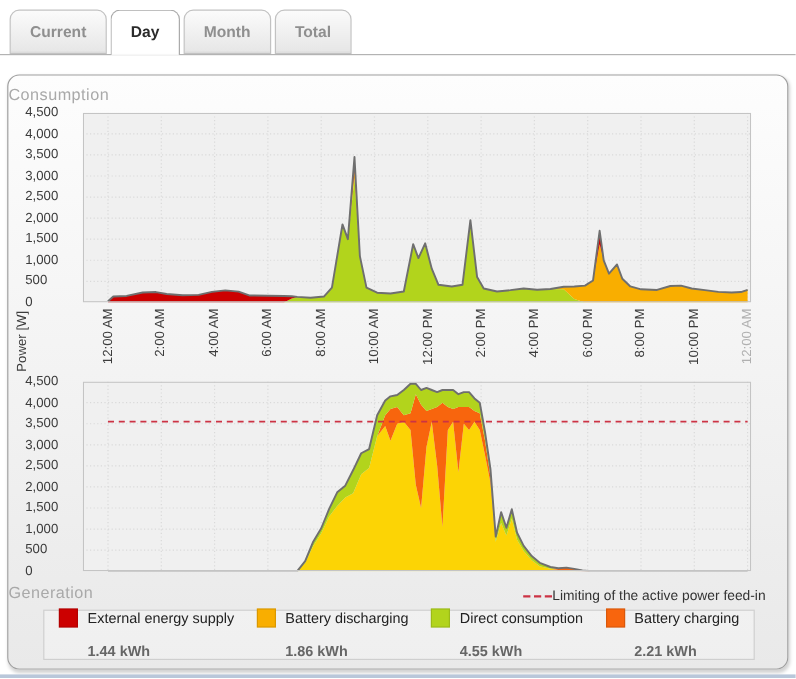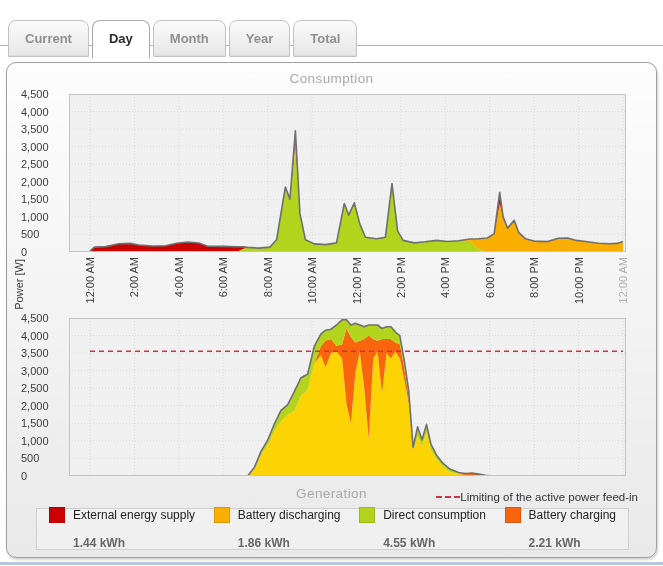--- a/index.html
+++ b/index.html
@@ -4,41 +4,41 @@
 <style>
   html,body{margin:0;padding:0;}
   body{
     width:663px;height:566px;position:relative;overflow:hidden;
     background:#ffffff;
     font-family:"Liberation Sans","DejaVu Sans",sans-serif;
     -webkit-font-smoothing:antialiased;
   }
   
   .tabbar-line{position:absolute;left:0;top:45px;width:663px;height:1px;background:#b3b3b3;z-index:0;}
-  .tabbar{position:absolute;left:8px;top:8px;display:flex;gap:3px;z-index:1;margin-top:12px;}
+  .tabbar{position:absolute;left:8px;top:8px;display:flex;gap:3px;z-index:1;}
   .tab{
     box-sizing:border-box;height:37px;line-height:35px;padding:0 16px;
     border:1px solid #c2c2c2;border-radius:8px 8px 0 0;
     background:linear-gradient(#fbfbfb,#e6e6e6);
     color:#8f8f8f;font-weight:bold;font-size:13px;cursor:pointer;
     box-shadow:0 -1px 1px rgba(0,0,0,0.04) inset;
   }
   .tab.active{
     height:38px;background:#ffffff;border-color:#ababab;border-bottom:none;
     color:#2b2b2b;position:relative;z-index:2;
   }
   
   .panel{
     position:absolute;left:6px;top:62px;width:649px;height:494px;
     border:1px solid #9e9e9e;border-radius:10px;
     background:linear-gradient(180deg,#fdfdfd 0%,#f1f1f1 60%,#e9e9e9 100%);
     box-shadow:1px 2px 3px rgba(0,0,0,0.18);
   }
   .chart-title{
-    position:absolute;left:0;width:100%;text-align:center;
+    position:absolute;left:0;width:100%;
     color:#a9a9a9;font-size:13.5px;letter-spacing:0.4px;
   }
   .t1{top:8px;}
   .t2{top:423px;}
   .plot-svg{position:absolute;left:62px;}
   .p1{top:31px;}
   .p2{top:255px;}
   .ytick{
     position:absolute;width:44px;text-align:left;
     font-size:11px;color:#3c3c3c;
@@ -73,21 +73,20 @@
   .bottom-divider{position:absolute;left:0;bottom:1px;width:663px;height:3px;background:#b9c7da;}
 </style>
 </head>
 <body>
 
 <div class="tabbar-line"></div>
 <div class="tabbar">
     <div class="tab">Current</div>
     <div class="tab active">Day</div>
     <div class="tab">Month</div>
-    <div class="tab">Year</div>
     <div class="tab">Total</div>
   </div>
 
 <div class="panel">
   <div class="chart-title t1">Consumption</div>
   <div class="chart-title t2">Generation</div>
 
   <svg class="plot-svg p1" width="557" height="158">
       <rect x="0" y="0" width="557" height="158" fill="#f0f0f0"></rect>
       <line x1="21" y1="0" x2="21" y2="158" stroke="#d9d9d9" stroke-width="1" stroke-dasharray="1,2"></line>

